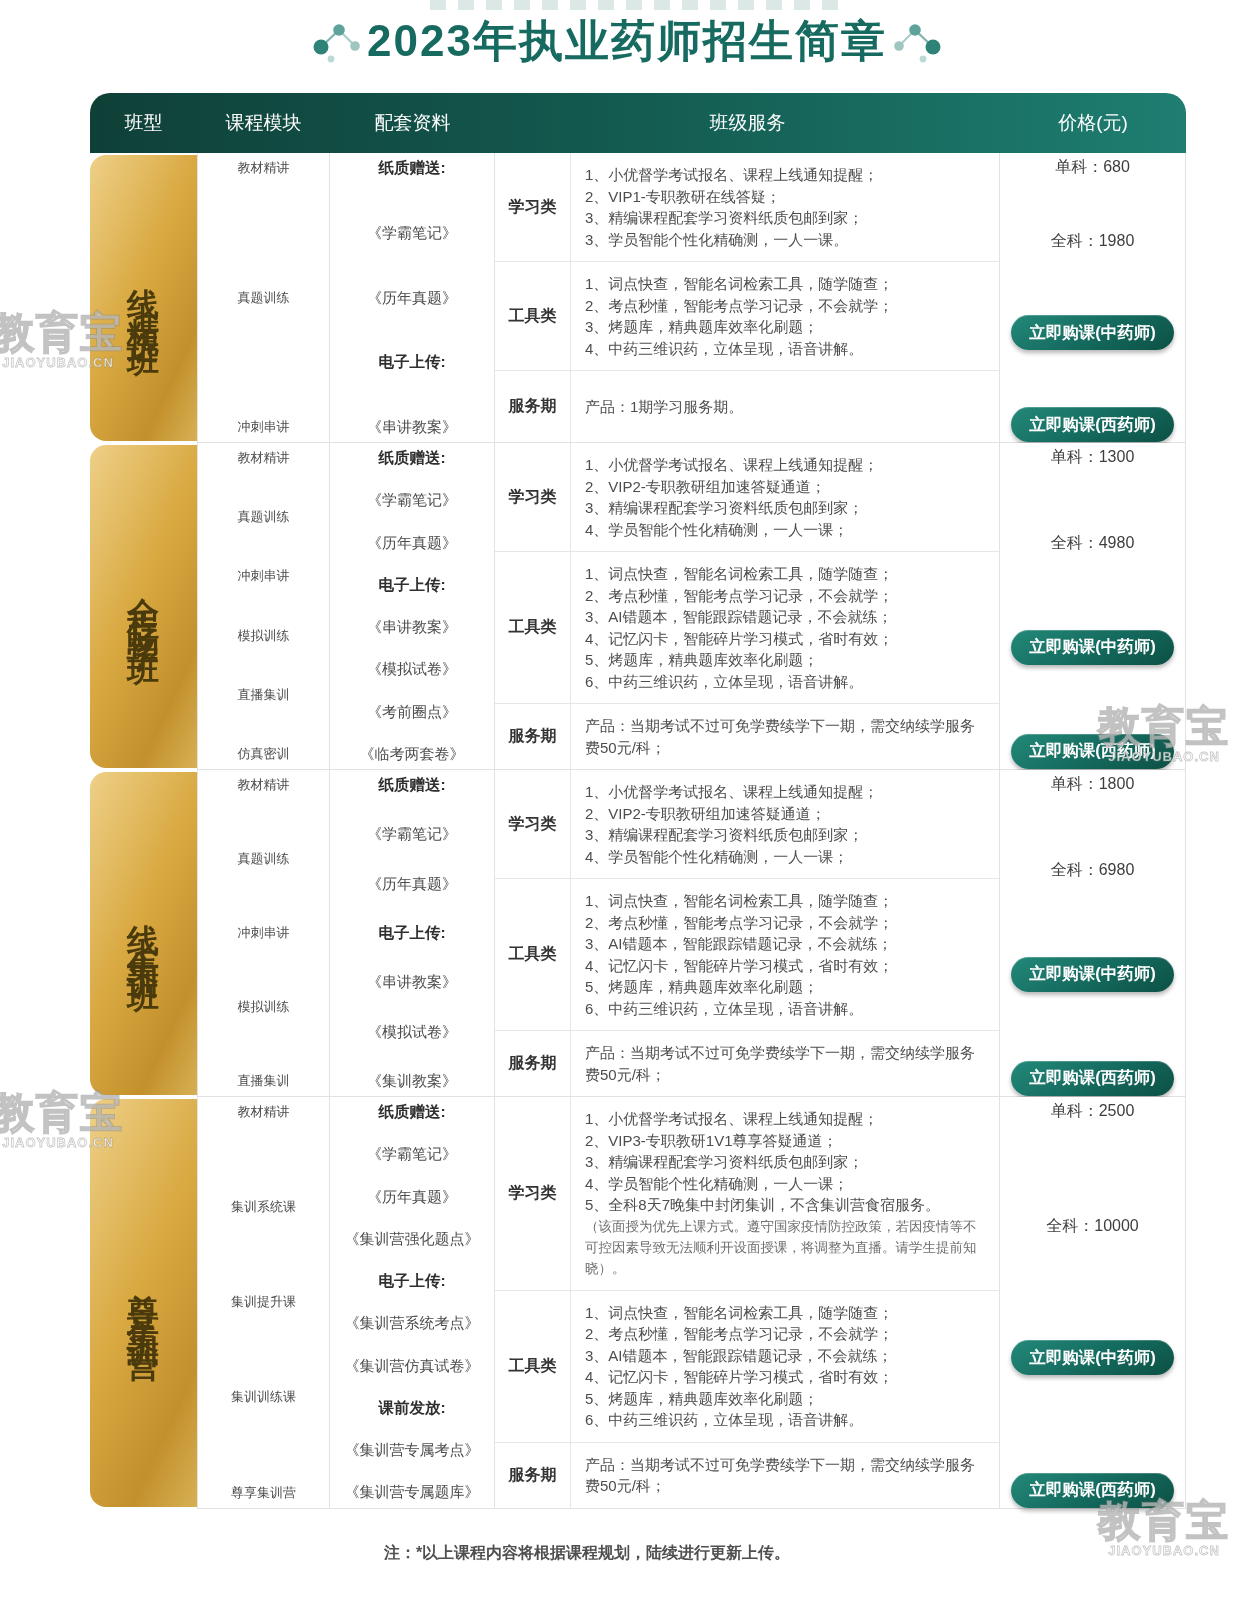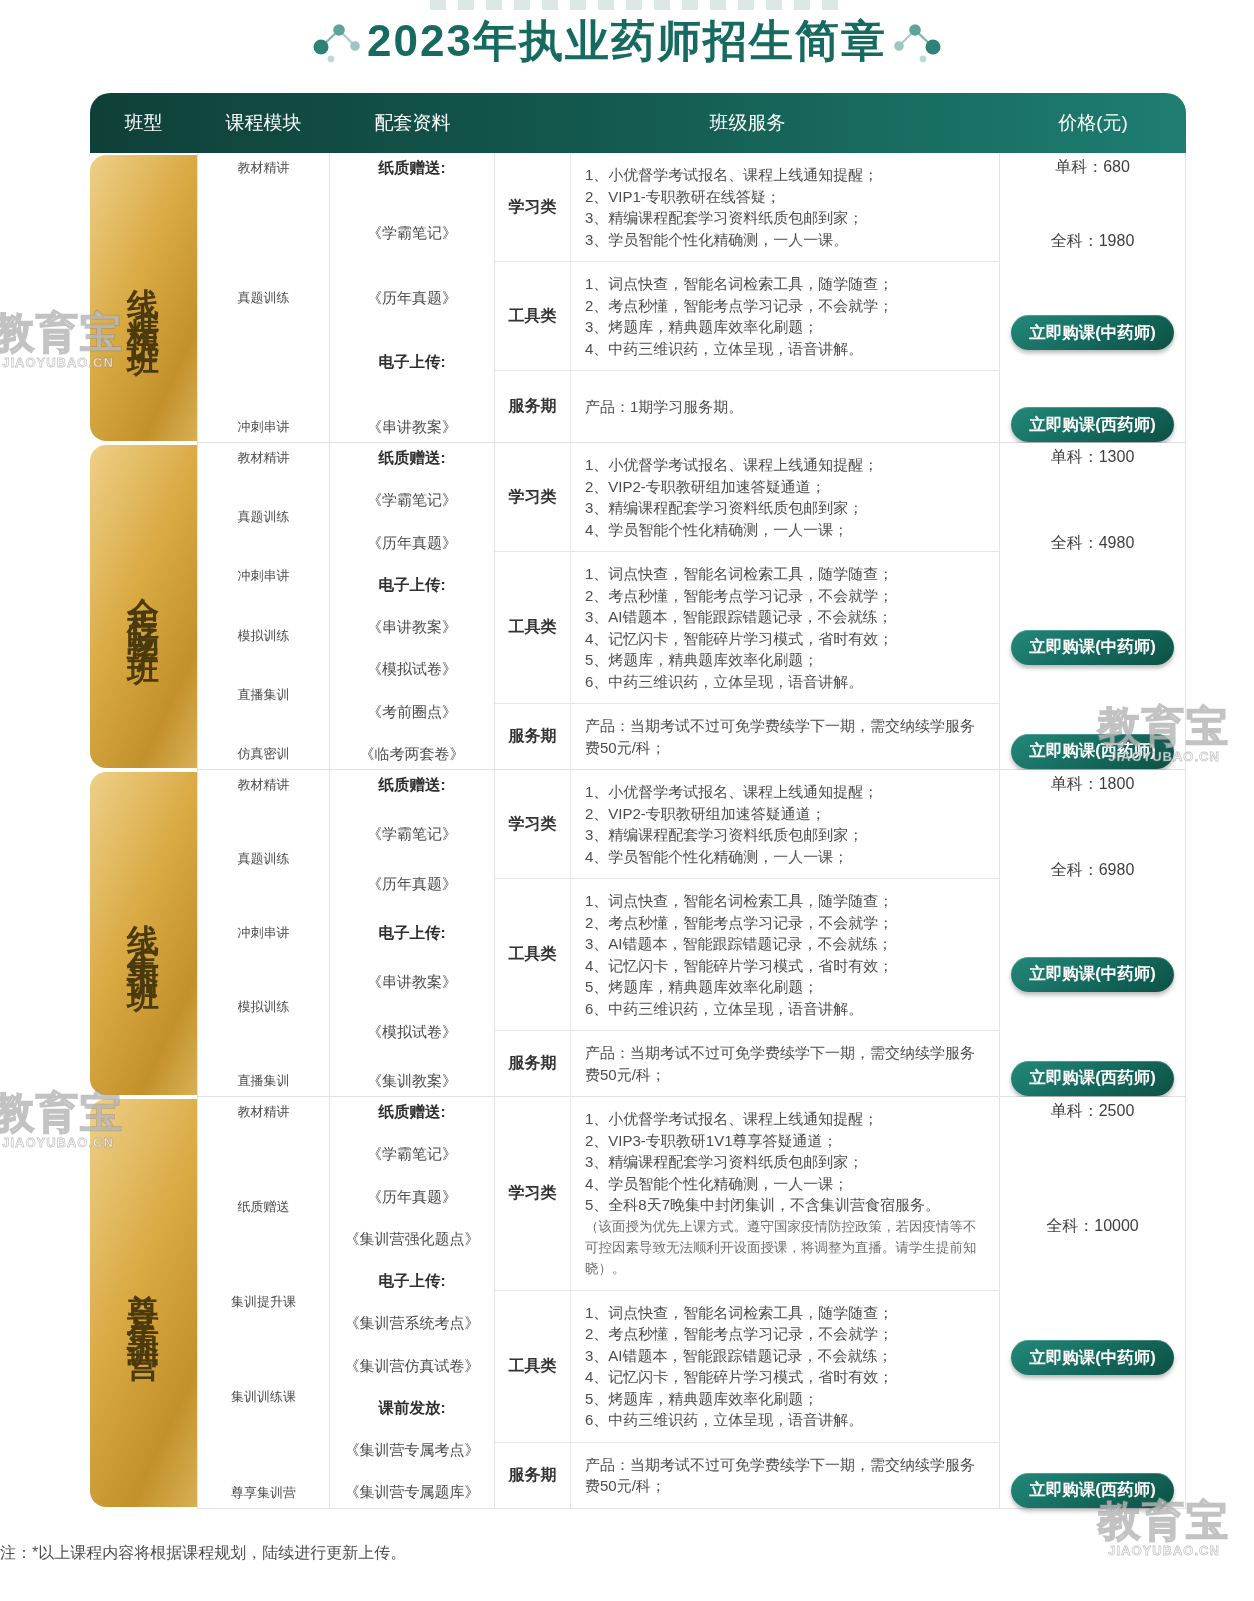--- a/index.html
+++ b/index.html
@@ -56,21 +56,21 @@
 
   .price{width:186px;gap:46px;}
   .pline{font-size:16px;line-height:28px;color:#3e3e3e;}
   .buy-btn{margin-top:11px;width:163px;height:35px;border:none;border-radius:18px;cursor:pointer;
     background:linear-gradient(150deg,#23897a 0%,#14695d 55%,#0d5044 100%);
     color:#fff;font-weight:bold;font-size:16.5px;font-family:inherit;
     box-shadow:0 3px 4px rgba(0,0,0,.28), inset 0 1px 0 rgba(255,255,255,.22);}
   .price .buy-btn:first-of-type{margin-top:14px;}
 
   
-  .footer-note{margin-top:34px;text-align:left;padding-right:80px;font-size:16px;color:#4f4f4f;}
+  .footer-note{margin-top:34px;text-align:center;padding-right:80px;font-size:16px;color:#4f4f4f;font-weight:bold;}
 
   
   .watermark{position:absolute;text-align:center;opacity:.85;pointer-events:none;line-height:1;}
   .wm-cn{font-size:42px;font-weight:bold;color:rgba(255,255,255,.92);
     -webkit-text-stroke:1.5px rgba(125,125,125,.55);letter-spacing:2px;}
   .wm-en{font-size:13px;font-weight:bold;color:rgba(255,255,255,.92);
     -webkit-text-stroke:.8px rgba(125,125,125,.5);letter-spacing:1px;margin-top:2px;}
   .wm1{left:-8px;top:312px}
   .wm2{left:-8px;top:1092px}
   .wm3{left:1098px;top:706px}
@@ -265,21 +265,21 @@
             <div class="pline">单科：1800</div>
             <div class="pline">全科：6980</div>
             <button class="buy-btn">立即购课(中药师)</button>
             <button class="buy-btn">立即购课(西药师)</button>
           </div>
         </div>
         <div class="row">
           <div class="tab">尊享集训营</div>
           <div class="cell modules">
             <div class="mline">教材精讲</div>
-            <div class="mline">纸质赠送</div>
+            <div class="mline">集训系统课</div>
             <div class="mline">集训提升课</div>
             <div class="mline">集训训练课</div>
             <div class="mline">尊享集训营</div>
           </div>
           <div class="cell materials">
             <div class="mat-h">纸质赠送:</div>
             <div class="mat-i">《学霸笔记》</div>
             <div class="mat-i">《历年真题》</div>
             <div class="mat-i">《集训营强化题点》</div>
             <div class="mat-h">电子上传:</div>

